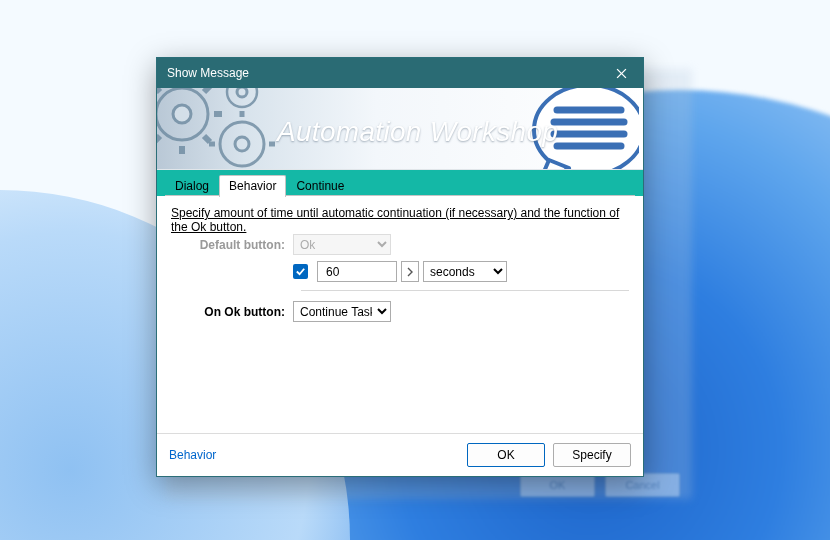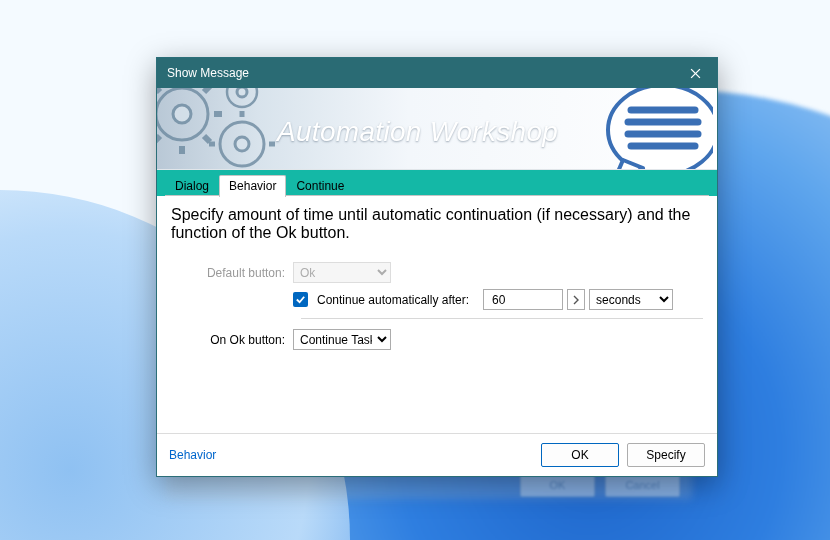--- a/index.html
+++ b/index.html
@@ -47,21 +47,21 @@
   .echo-buttons div {
     width: 75px; height: 24px; border: 1px solid #9fb8cf; background: #e3eef7;
     border-radius: 2px; text-align: center; font-size: 11px; color: #6a88a3;
     line-height: 22px;
   }
 
   
   .dialog {
     position: absolute;
     left: 156px; top: 57px;
-    width: 562px; height: 420px;
+    width: 488px; height: 420px;
     background: #ffffff;
     border: 1px solid #2b6e78;
     box-shadow: 0 8px 28px rgba(0,0,0,0.35);
     display: flex; flex-direction: column;
   }
   .titlebar {
     height: 30px;
     background: #2a6b74;
     color: #ffffff;
     display: flex; align-items: center;
@@ -118,29 +118,30 @@
   .tab-divider {
     position: absolute; left: 8px; right: 8px; bottom: 0;
     height: 1px; background: #c5c5c5;
   }
 
   .content {
     flex: 1;
     padding: 10px 14px 8px 14px;
     color: #000;
   }
-  .desc { font-size: 16px; margin-bottom: 20px; }
+  .desc { font-size: 12px; margin-bottom: 0; text-decoration: underline; }
   .form-row {
     display: flex; align-items: center;
     margin-bottom: 6px;
   }
   .form-label {
     width: 122px; text-align: right;
     padding-right: 8px;
     font-size: 12px;
+    font-weight: bold;
   }
   .form-label.disabled { color: #9a9a9a; }
   .form-controls { flex: 1; display: flex; align-items: center; gap: 4px; }
   .ctl {
     height: 21px; font-size: 12px; font-family: inherit;
     border: 1px solid #acacac; background: #fff;
     padding: 1px 8px;
   }
   select.ctl { padding: 0 2px; height: 21px; }
   .ctl.disabled { background: #f3f3f3; color: #8a8a8a; border-color: #cfcfcf; }
@@ -268,21 +269,20 @@
     </div>
 
     <div class="form-row">
       <div class="form-label"></div>
       <div class="form-controls">
         <span class="checkbox">
           <svg viewBox="0 0 12 12">
               <polyline points="2,6 5,9 10,3" fill="none" stroke="#fff" stroke-width="2"></polyline>
             </svg>
         </span>
-        <span class="check-label">Continue automatically after:</span>
         <input class="ctl num-input" type="text" value="60" style="">
         <span class="var-btn">
           <svg viewBox="0 0 8 10">
               <polyline points="2,1 6,5 2,9" fill="none" stroke="#555" stroke-width="1.4"></polyline>
             </svg>
         </span>
         <select class="ctl unit-select">
           <option>seconds</option>
         </select>
       </div>

